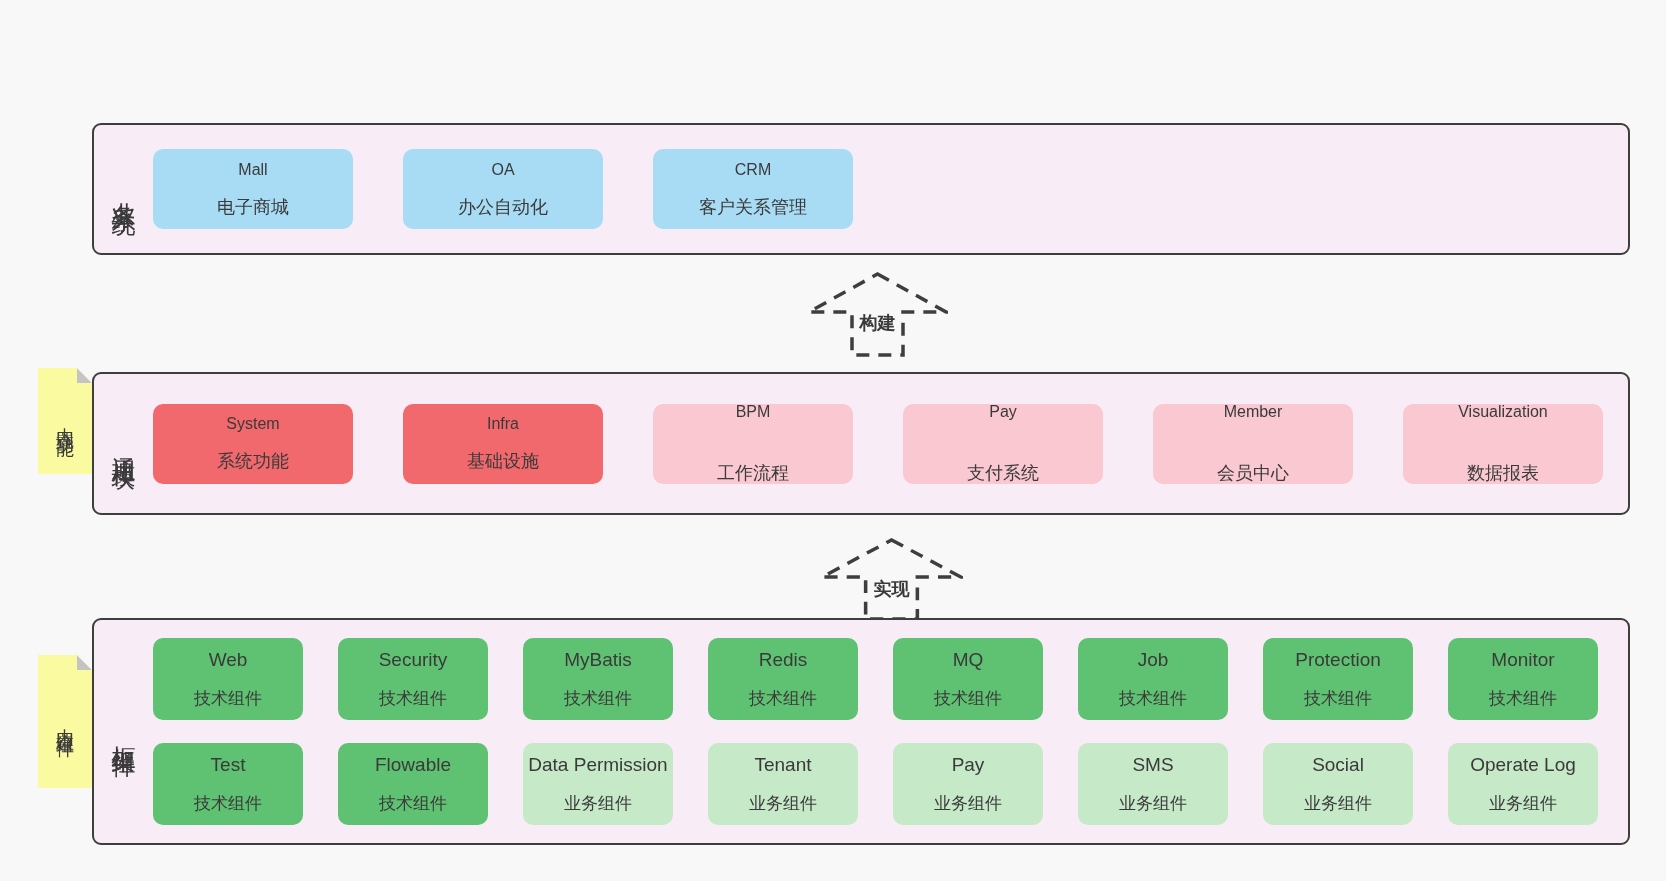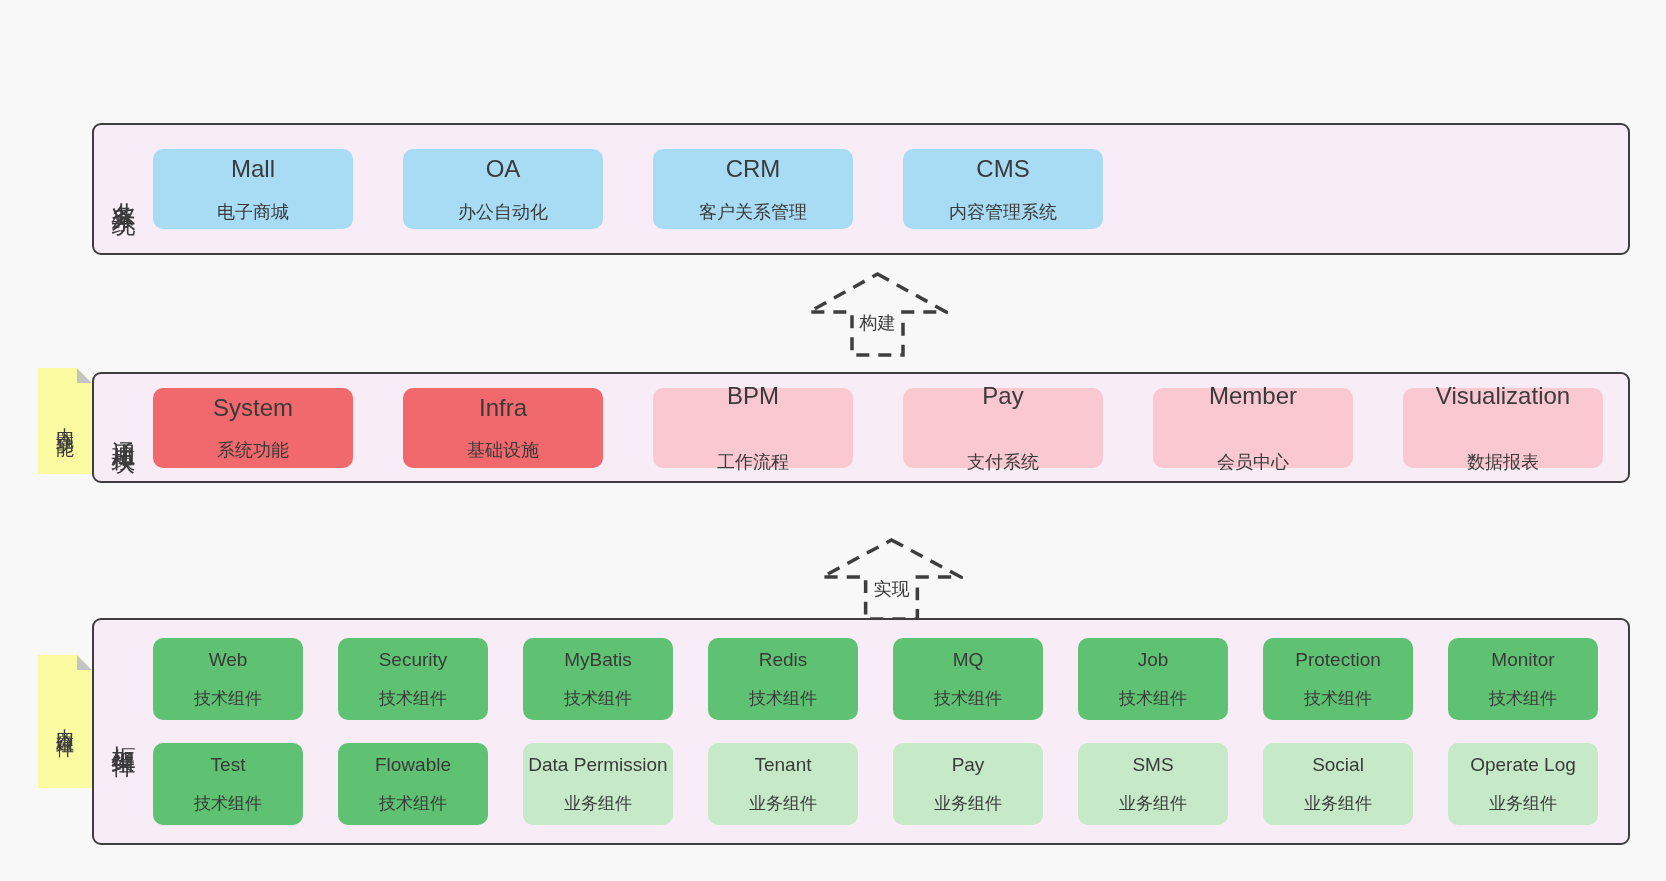--- a/index.html
+++ b/index.html
@@ -20,21 +20,21 @@
     left:92px;width:1538px;
     box-sizing:border-box;
     background:var(--panelBg,#f8edf6);
     border:2px solid var(--border,#3e3e3e);
     border-radius:9px;
     display:flex;
     align-items:stretch;
     z-index:2;
   }
   .sec-top{top:123px;height:132px;}
-  .sec-mid{top:372px;height:111px;}
+  .sec-mid{top:372px;height:143px;}
   .sec-bottom{top:618px;height:227px;}
   .panel-label{
     width:59px;
     display:flex;align-items:center;justify-content:center;
     writing-mode:vertical-lr;
     text-orientation:upright;
     font-size:24px;
     letter-spacing:3px;
     color:var(--text,#3a3a3a);
   }
@@ -50,21 +50,21 @@
   .box{
     box-sizing:border-box;
     border-radius:10px;
     display:flex;flex-direction:column;
     align-items:center;justify-content:center;
     text-align:center;
     line-height:1.32;
   }
   .sec-top .box,.sec-mid .box{width:200px;height:80px;}
   .sec-bottom .box{width:150px;height:82px;}
-  .box-title{font-size:24px;}
+  .box-title{font-size:16px;}
   .box-sub{font-size:18px;margin-top:16px;}
   .sec-bottom .box-title{font-size:19px;}
   .sec-bottom .box-sub{font-size:17px;}
   .blue{background:var(--blue,#a8dcf5);}
   .red{background:var(--red,#f1696d);}
   .pink{background:var(--pink,#f9c8d1);gap:24px;}
   .green{background:var(--green,#5fc272);}
   .green-light{background:var(--greenLight,#c6e9c8);}
   
   .note{
@@ -104,20 +104,21 @@
   .arrow-label{
     position:absolute;
     left:50%;top:39px;
     transform:translateX(-50%);
     background:var(--pageBg,#f8f8f8);
     padding:0 3px;
     font-size:18px;
     line-height:25px;
     white-space:nowrap;
     color:var(--text,#3a3a3a);
+    font-weight:bold;
   }
 </style>
 </head>
 <body>
 
 <div class="canvas">
 
   <div class="note" id="note-1">
     <span class="note-fold"></span>
     <span class="note-text">内置功能</span>
@@ -135,24 +136,20 @@
             <div class="box-title">Mall</div>
             <div class="box-sub">电子商城</div>
           </div>
           <div class="box blue">
             <div class="box-title">OA</div>
             <div class="box-sub">办公自动化</div>
           </div>
           <div class="box blue">
             <div class="box-title">CRM</div>
             <div class="box-sub">客户关系管理</div>
-          </div>
-          <div class="box blue">
-            <div class="box-title">CMS</div>
-            <div class="box-sub">内容管理系统</div>
           </div>
         </div>
       </div>
   </section>
 
   <div class="arrow" id="arrow-1">
     <svg viewBox="0 0 141 85" preserveAspectRatio="none">
       <polygon points="70.5,2 139,40 96,40 96,83 45,83 45,40 2,40"></polygon>
     </svg>
     <div class="arrow-label">构建</div>

